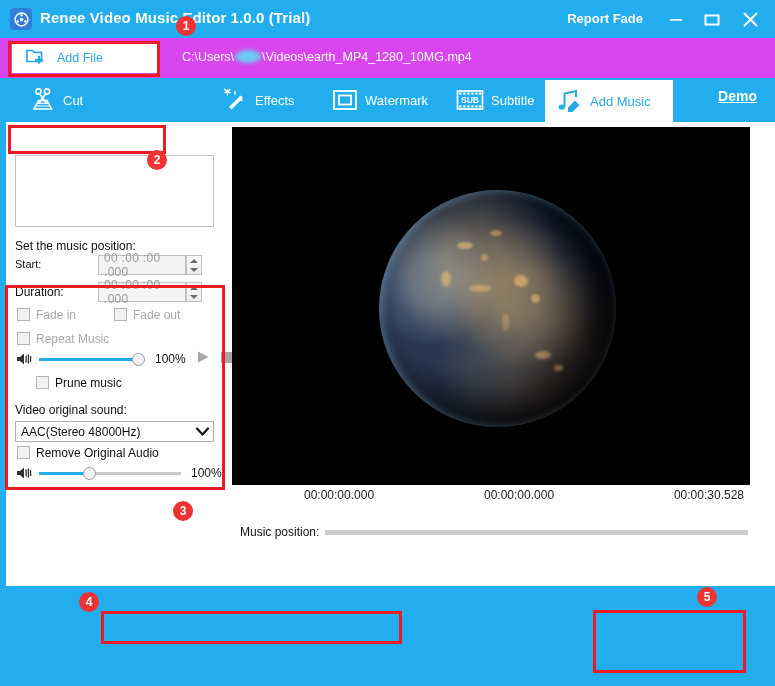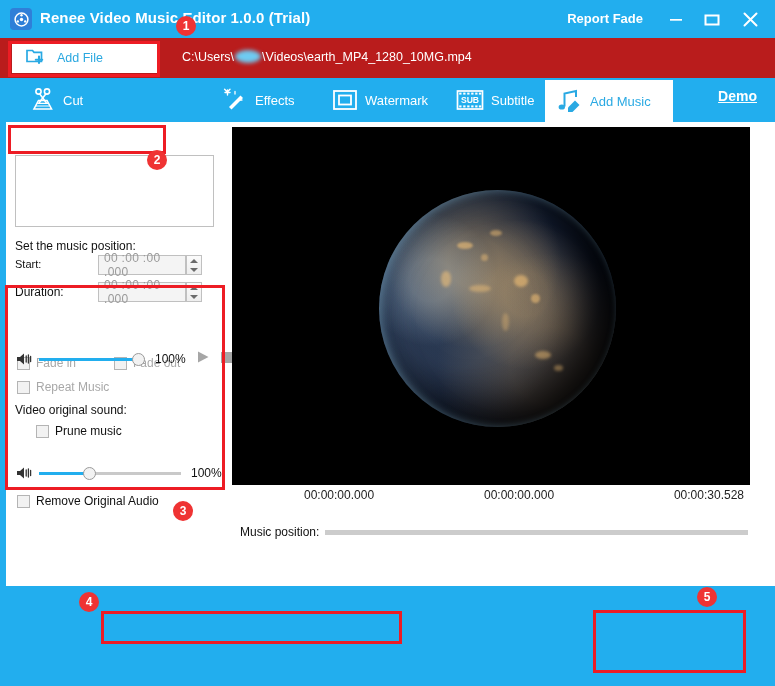--- a/index.html
+++ b/index.html
@@ -42,21 +42,21 @@
     cursor: pointer;
   }
   .wbtn-min { right: 86px; }
   .wbtn-max { right: 50px; }
   .wbtn-close { right: 12px; }
   .wbtn svg { display:block; }
 
   
   .addfile-row {
     position: absolute; left: 0; top: 38px; width: 775px; height: 40px;
-    background: #b91c1c;
+    background: #d946ef;
   }
   .addfile-btn {
     position: absolute; left: 12px; top: 5px; width: 146px; height: 30px;
     background: #ffffff; border: none; cursor: pointer;
     display: flex; align-items: center; padding-left: 14px; gap: 12px;
   }
   .addfile-label { font-size: 12.5px; color: #2aa8e0; }
   .file-path {
     position: absolute; left: 182px; top: 12px;
     font-size: 12.5px; color: #ffffff; white-space: nowrap;
@@ -146,22 +146,22 @@
   .spin.start { top: 133px; }
   .spin.dur   { top: 160px; }
   .spin i {
     display: block; width: 0; height: 0;
     border-left: 4px solid transparent; border-right: 4px solid transparent;
   }
   .spin i.up   { border-bottom: 4px solid #6b6b6b; }
   .spin i.down { border-top: 4px solid #6b6b6b; }
 
   .chk {
-    position: absolute; display: flex; align-items: center; gap: 6px;
-    font-size: 12px; cursor: pointer; margin-top: 48px;
+    position: absolute; display: flex; gap: 6px;
+    font-size: 12px; cursor: pointer;
   }
   .chk .box {
     width: 13px; height: 13px; border: 1px solid #b4b4b4;
     background: #f2f2f2; flex: none;
   }
   .chk.disabled { color: #a8a8a8; cursor: default; }
   .chk.enabled  { color: #111; }
 
   .chk-fadein  { left: 11px; top: 186px; }
   .chk-fadeout { left: 108px; top: 186px; }
@@ -459,20 +459,28 @@
             </svg>
         </span>
       </div>
 
       <div class="chk enabled chk-prune">
         <span class="box"></span>
         <span>Prune music</span>
       </div>
 
       <div class="lbl-vos">Video original sound:</div>
+      <div class="combo">
+        <span class="ctext">AAC(Stereo 48000Hz)</span>
+        <span class="carrow">
+          <svg width="15" height="11" viewBox="0 0 15 11">
+              <path d="M2 2.5 L7.5 8.5 L13 2.5" fill="none" stroke="#1a1a1a" stroke-width="2.3" stroke-linecap="round" stroke-linejoin="round"></path>
+            </svg>
+        </span>
+      </div>
 
       <div class="chk enabled chk-remove">
         <span class="box"></span>
         <span>Remove Original Audio</span>
       </div>
 
       <div class="vol-row orig">
         <span class="spk">
           <svg width="17" height="14" viewBox="0 0 17 14">
             <path d="M1 5 L4 5 L8 1.5 L8 12.5 L4 9 L1 9 Z" fill="#333"></path>

